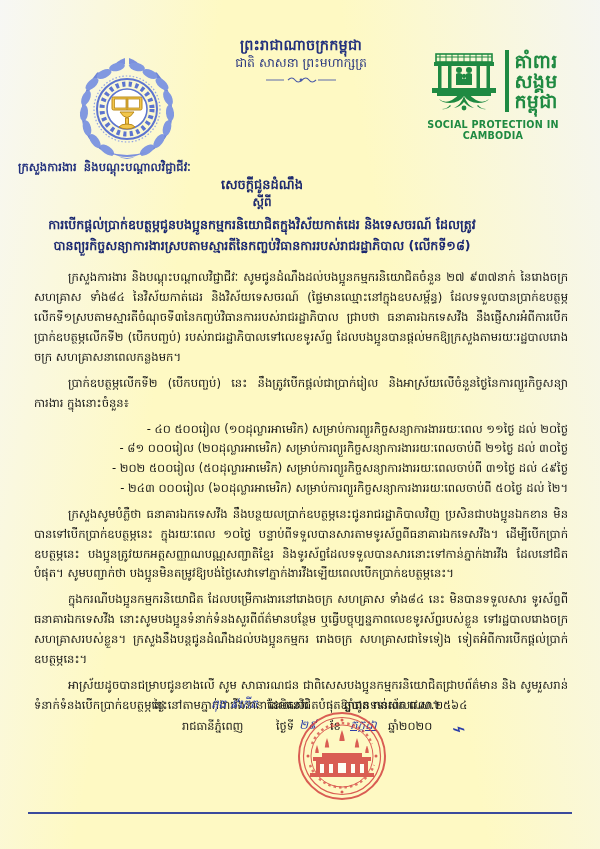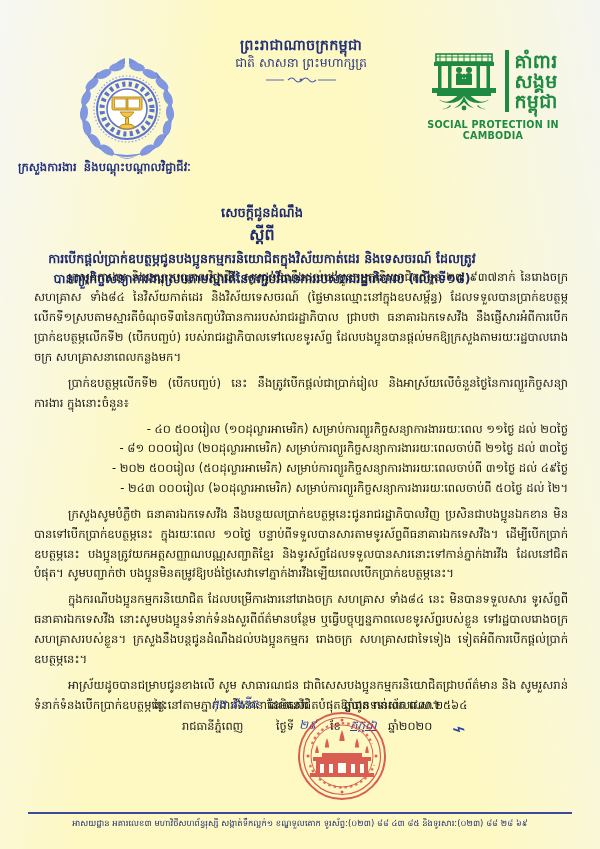--- a/index.html
+++ b/index.html
@@ -118,31 +118,31 @@
     letter-spacing: 0.1px;
     font-family: Liberation Mono, monospace;
   }
   .title-block {
     position: absolute;
     left: 0;
     top: 176px;
     width: 524px;
     text-align: center;
     color: #1d2a6e;
-    margin-top: 28px;
   }
   .title-main {
     font-size: 13px;
     font-weight: bold;
     line-height: 1.45;
   }
   .title-sub {
-    font-size: 16px;
+    font-size: 12px;
     font-weight: bold;
     line-height: 1.45;
+    font-family: Liberation Mono, monospace;
   }
   .title-desc {
     margin-top: 3px;
     font-size: 12.6px;
     font-weight: bold;
     line-height: 1.62;
     padding: 0 44px;
     color: #1b2870;
   }
 
@@ -464,15 +464,14 @@
           <path d="M14 55 A34 34 0 0 0 78 55"></path>
           <path d="M16 34 A32 32 0 0 1 76 34"></path>
         </g>
       </svg>
     </div>
 
     <div class="flourish">⌁</div>
   </div>
 
   <div class="footer-rule"></div>
-  <div class="footer-text">អាសយដ្ឋាន អគារលេខ៣ មហាវិថីសហព័ន្ធរុស្សី សង្កាត់ទឹកល្អក់១ ខណ្ឌទួលគោក ទូរស័ព្ទ:(០២៣) ៨៨ ៤៣ ៨៥ និងទូរសារ:(០២៣) ៨៨ ២៨ ៦៩</div>
 
 </div>
 
 </body></html>

